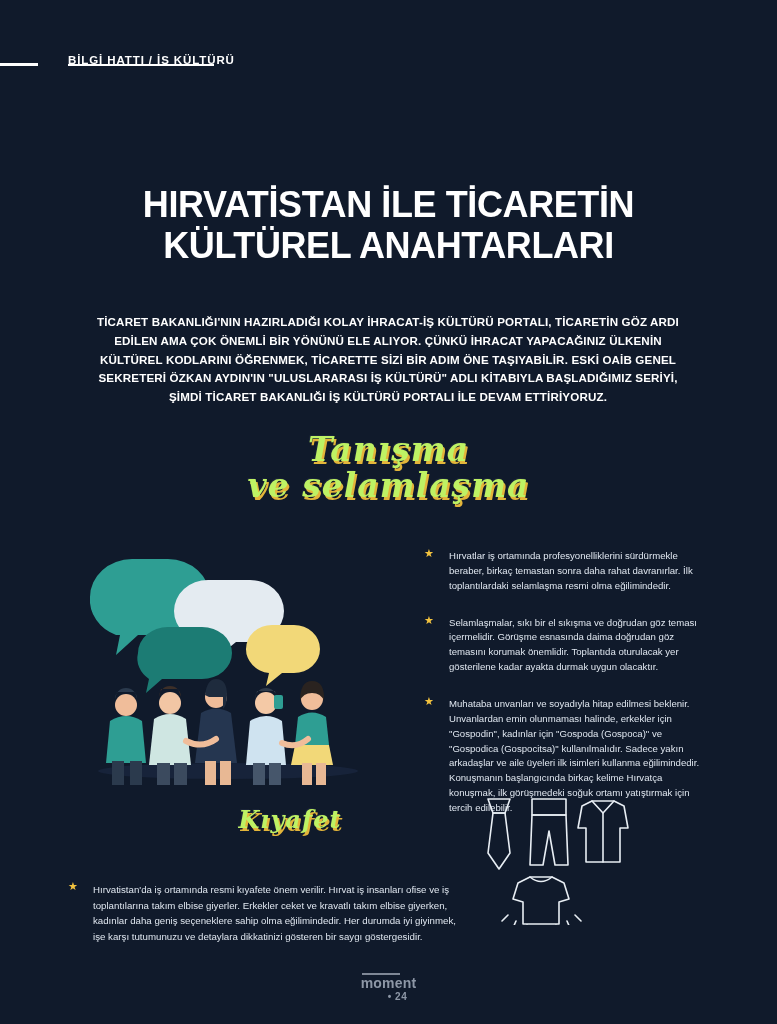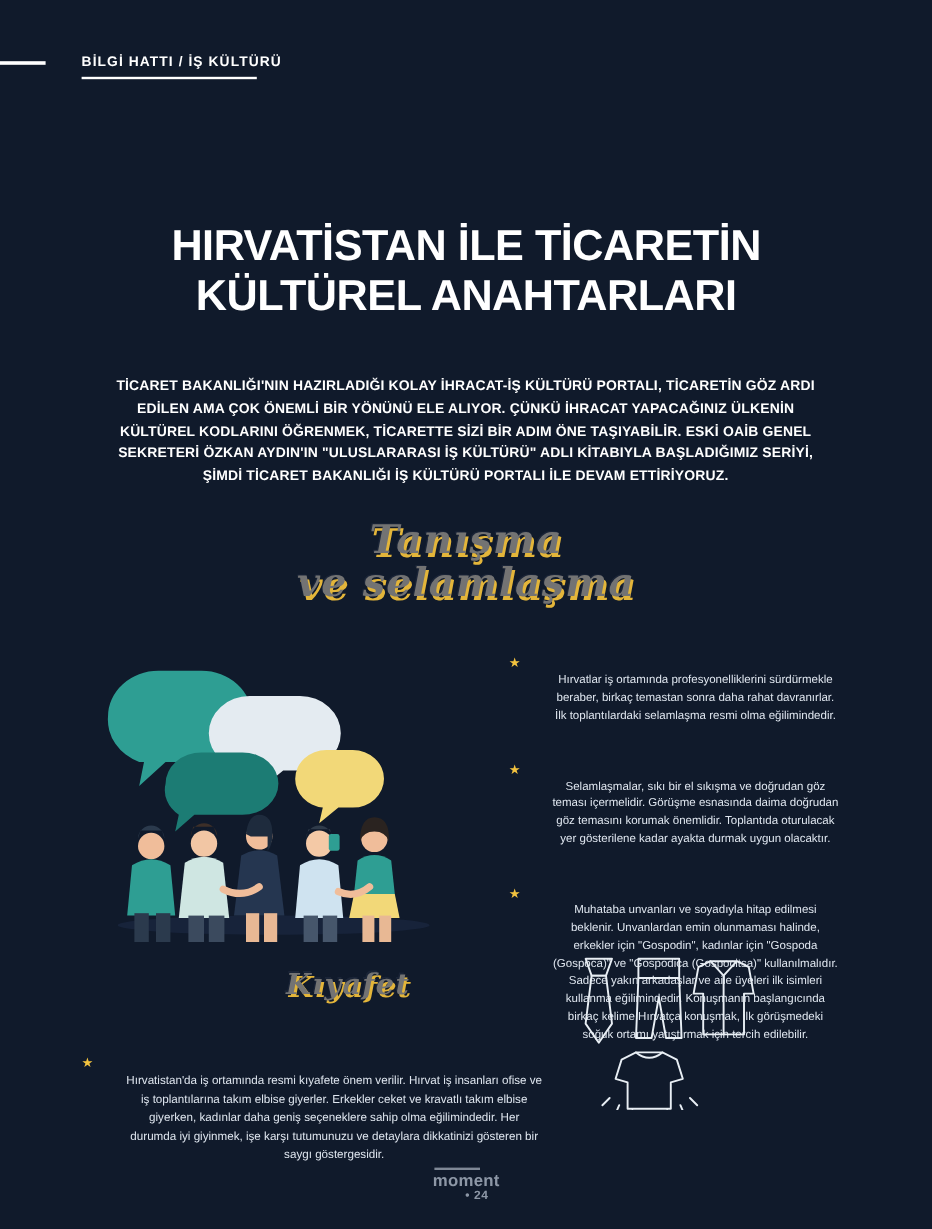--- a/index.html
+++ b/index.html
@@ -16,21 +16,21 @@
   }
 
   
   .kicker-row {
     position: absolute;
     top: 38px;
     left: 0;
     width: 100%;
     height: 28px;
     display: flex;
-    align-items: center;
+    align-items: flex-end;
   }
   .kicker-rule {
     width: 38px;
     height: 3px;
     background: #ffffff;
     margin-right: 30px;
   }
   .kicker-text {
     color: #ffffff;
     font-size: 11.5px;
@@ -76,21 +76,21 @@
     font-weight: bold;
     line-height: 1.62;
     letter-spacing: 0.15px;
   }
 
   
   .script {
     font-family: "DejaVu Serif", serif;
     font-style: italic;
     font-weight: bold;
-    color: #737373;
+    color: #bef264;
     text-shadow:
       2px 3px 0 #e3b53a,
       -1px -1px 0 #1a2437;
     letter-spacing: 1px;
   }
   .script-greet {
     position: absolute;
     top: 432px;
     left: 0;
     width: 100%;
@@ -132,25 +132,24 @@
   .star {
     flex: 0 0 auto;
     width: 14px;
     margin-right: 7px;
     color: #f3c33f;
     font-size: 11px;
     line-height: 1.45;
     padding-top: 1px;
   }
   .bullet p {
-    margin: 15px;
+    margin: 4px;
     color: #dfe6ef;
     font-size: 9.6px;
     line-height: 1.55;
-    text-align: center;
   }
 
   .dress-bullets {
     position: absolute;
     left: 68px;
     top: 878px;
     width: 400px;
   }
   .dress-bullets p {
     font-size: 9.7px;

